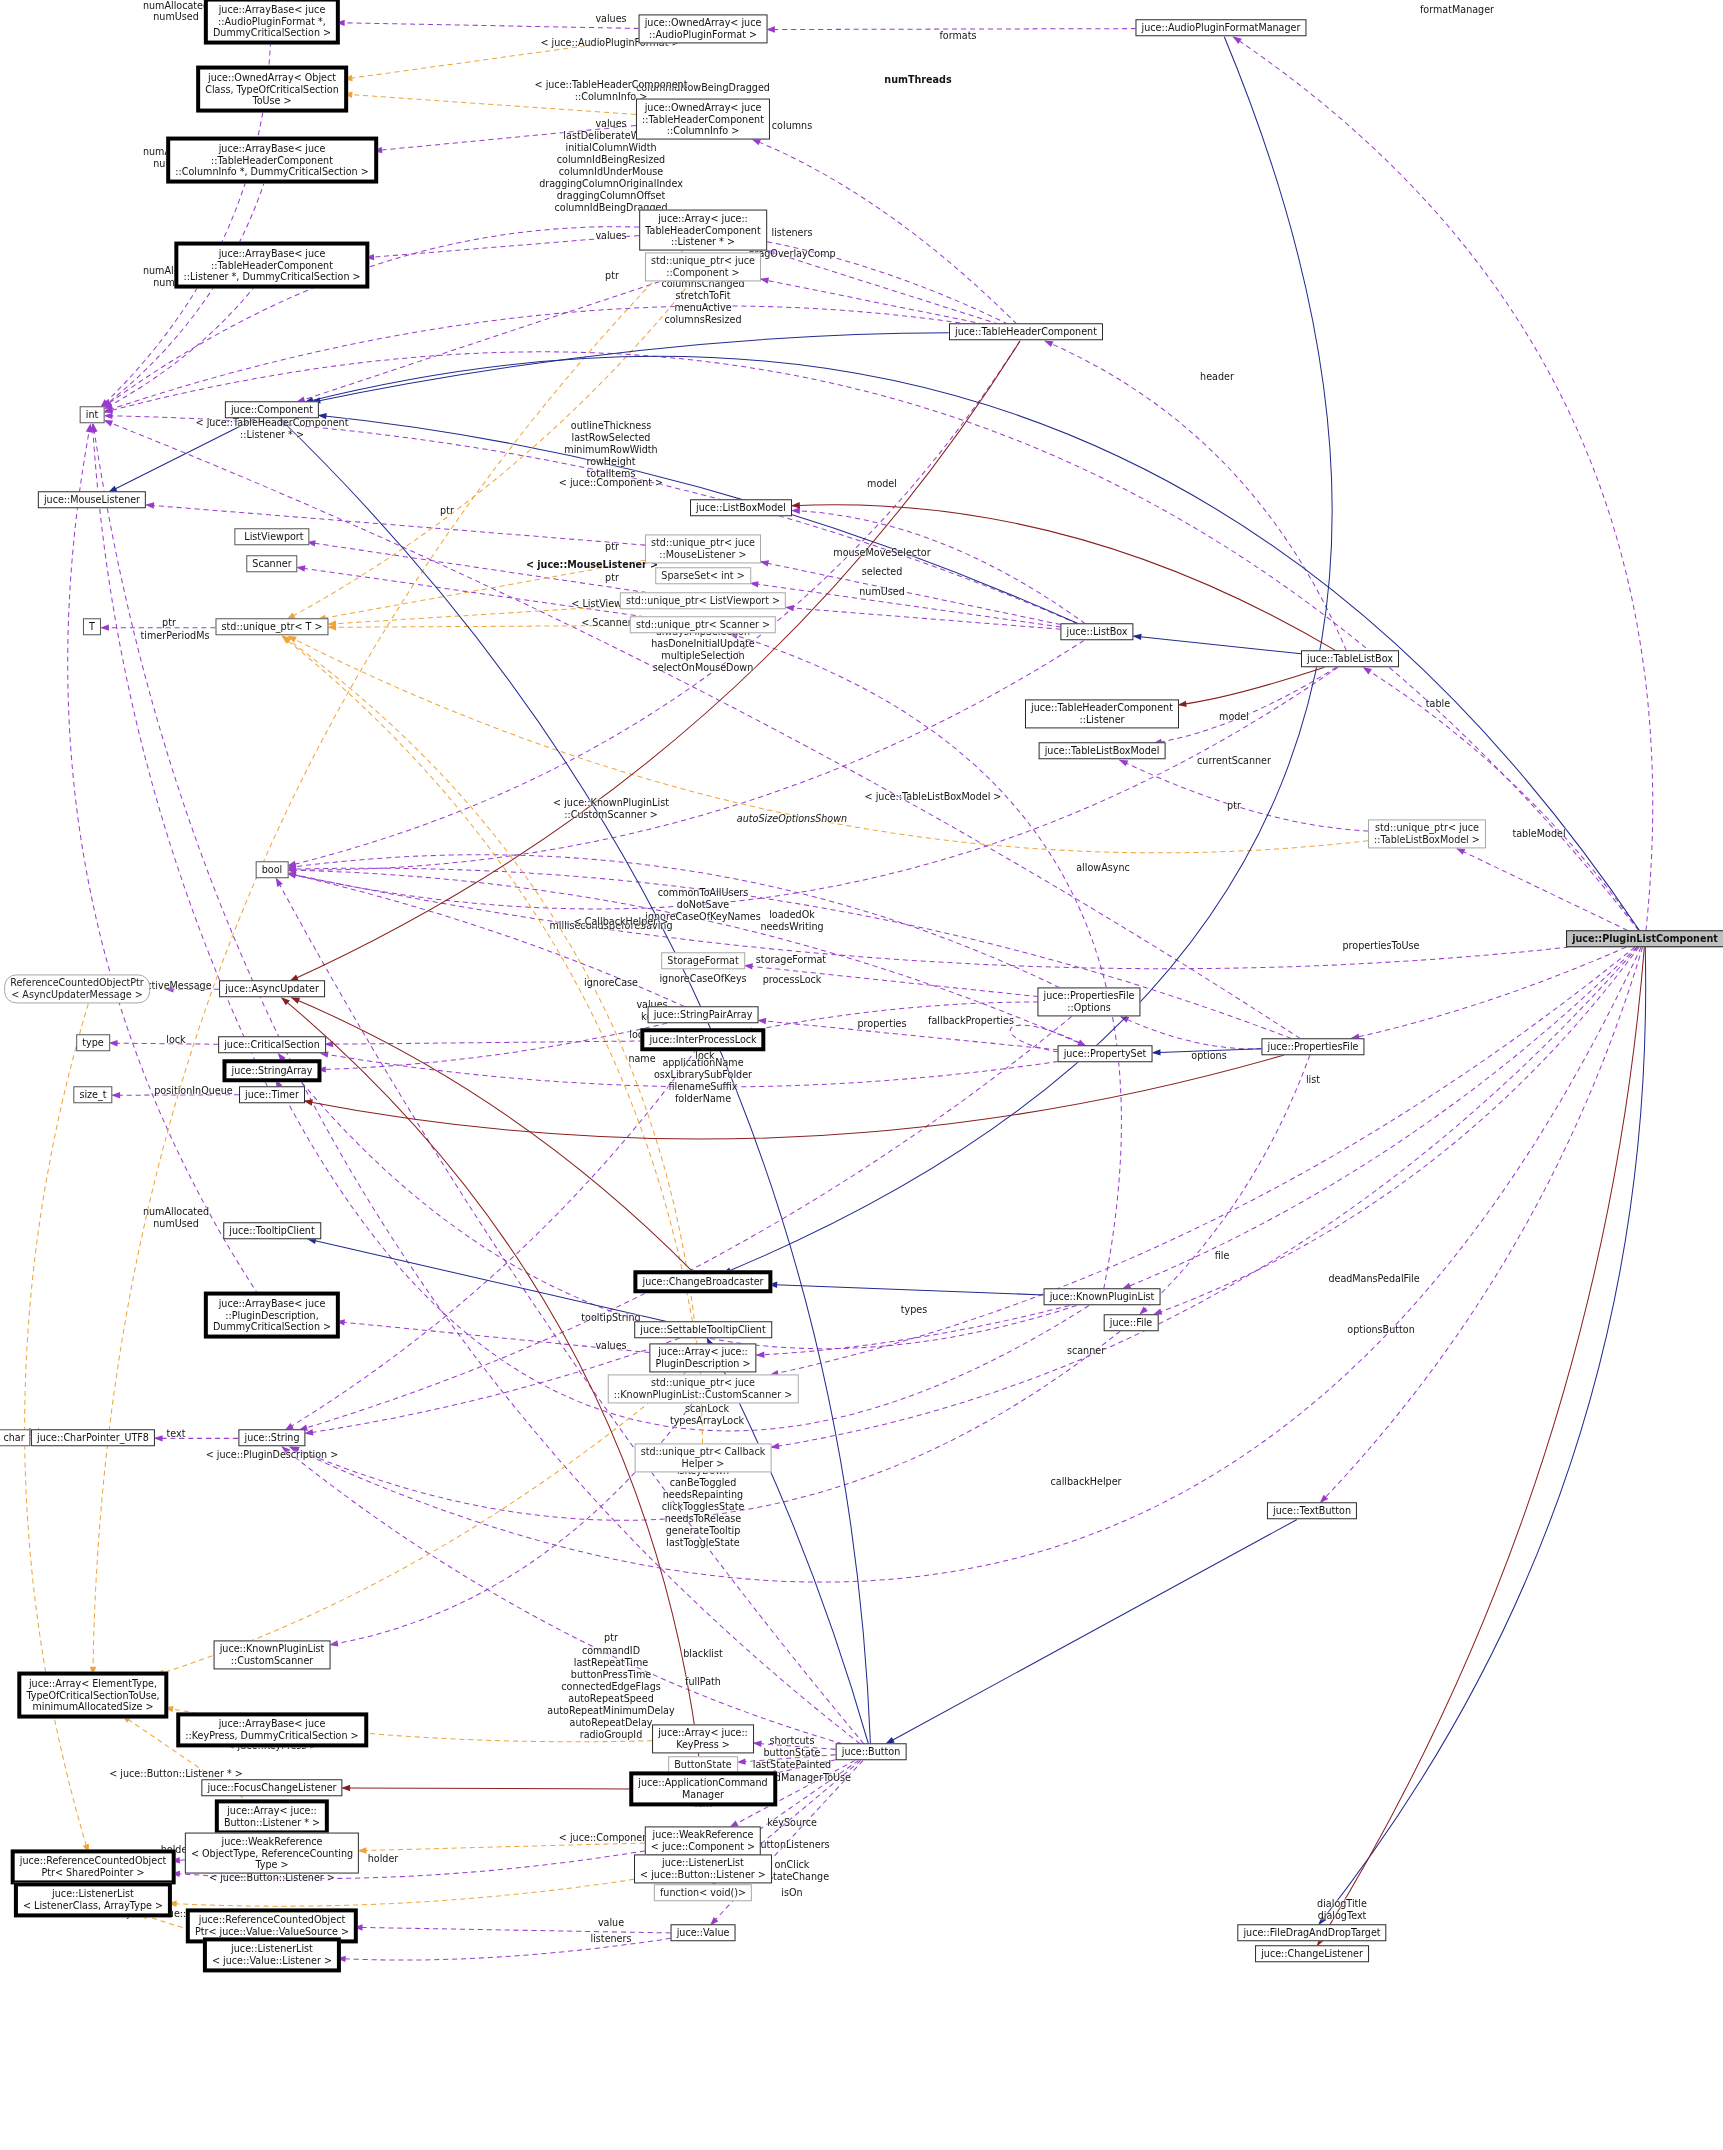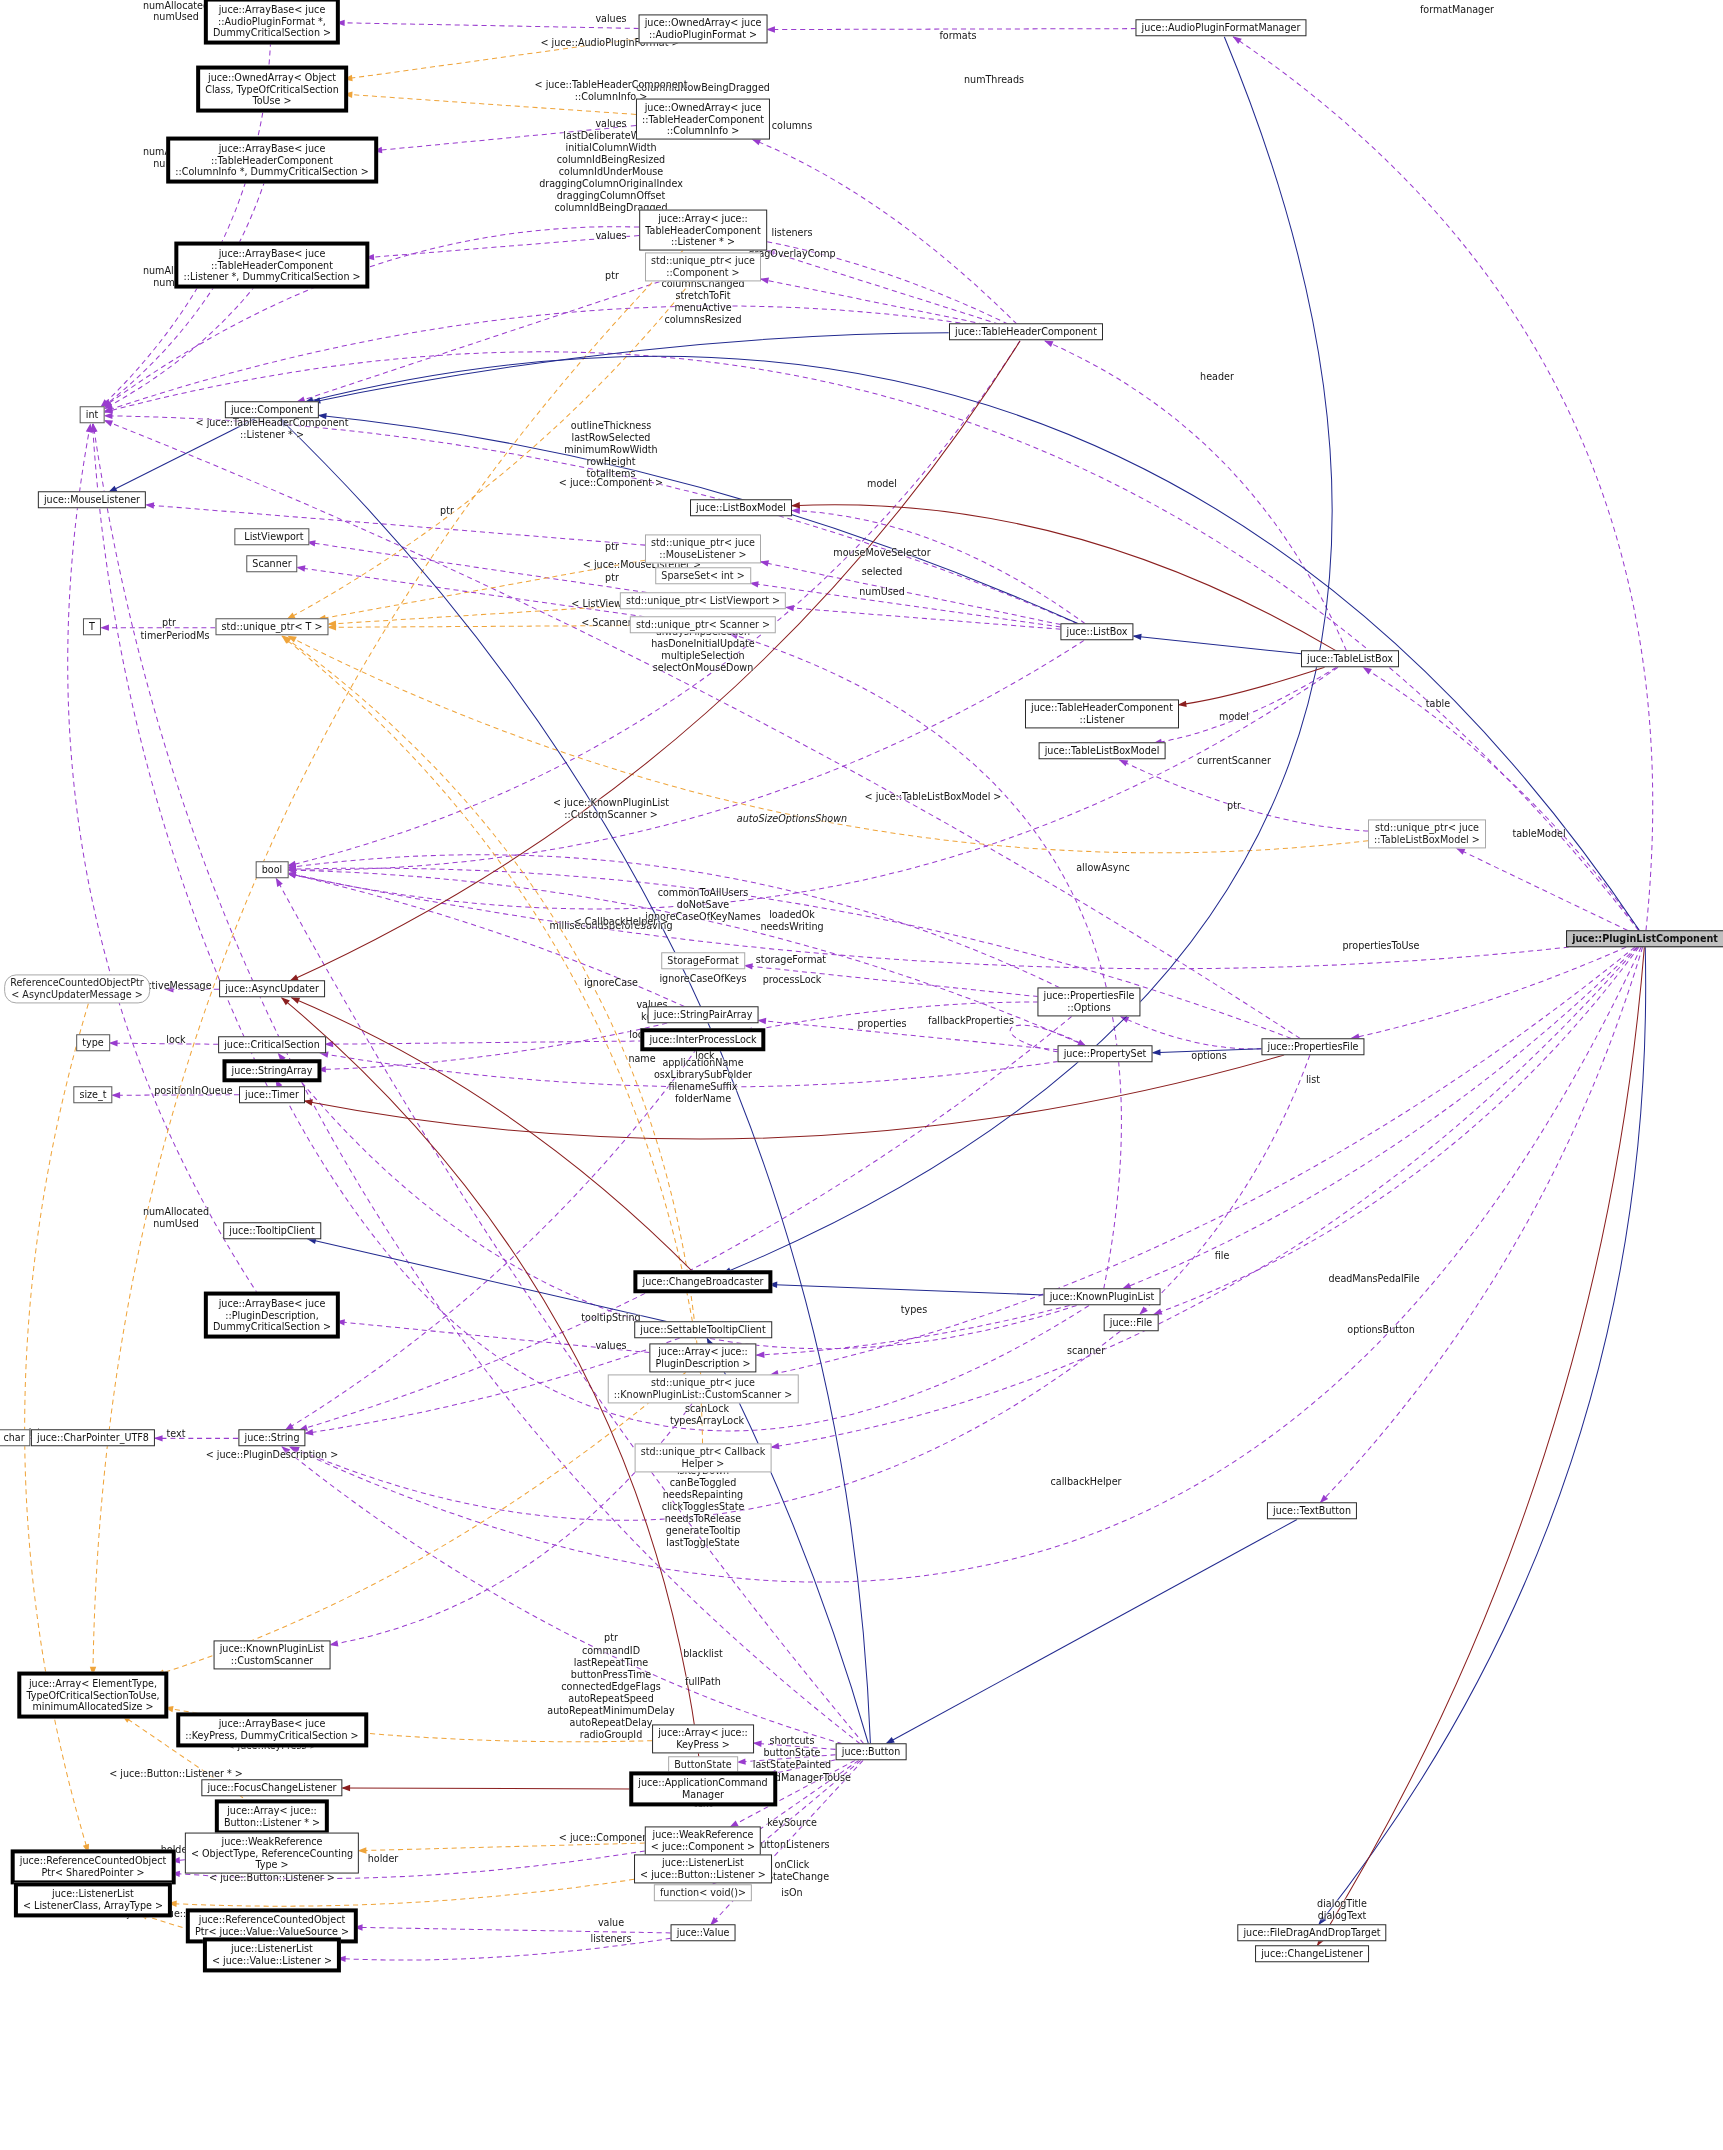--- a/index.html
+++ b/index.html
@@ -278,21 +278,21 @@
 &lt; ListenerClass, ArrayType &gt;</div>
     <div class="node r" style="left: 272px; top: 1926px;">juce::ReferenceCountedObject
 Ptr&lt; juce::Value::ValueSource &gt;</div>
     <div class="node b" style="left: 703px; top: 1933px;">juce::Value</div>
     <div class="node r" style="left: 272px; top: 1955px;">juce::ListenerList
 &lt; juce::Value::Listener &gt;</div>
     <div class="node b" style="left: 1312px; top: 1933px;">juce::FileDragAndDropTarget</div>
     <div class="node b" style="left: 1312px; top: 1954px;">juce::ChangeListener</div>
     <div class="elabel" style="left: 958px; top: 36px;">formats</div>
     <div class="elabel" style="left: 1457px; top: 9.6px;">formatManager</div>
-    <div class="elabel" style="left: 994px; top: 80px;">numThreads</div>
+    <div class="elabel" style="left: 918px; top: 80px; font-weight: bold;">numThreads</div>
     <div class="elabel" style="left: 611px; top: 19px;">values</div>
     <div class="elabel" style="left: 176px; top: 11.5px;">numAllocated
 numUsed</div>
     <div class="elabel" style="left: 792px; top: 126px;">columns</div>
     <div class="elabel" style="left: 703px; top: 88px;">columnIdNowBeingDragged</div>
     <div class="elabel" style="left: 611px; top: 172px;">lastDeliberateWidth
 initialColumnWidth
 columnIdBeingResized
 columnIdUnderMouse
 draggingColumnOriginalIndex
@@ -413,21 +413,21 @@
     <div class="elabel" style="left: 176px; top: 1850px;">holder</div>
     <div class="elabel" style="left: 383px; top: 1859px;">holder</div>
     <div class="elabel" style="left: 642px; top: 1059px;">name</div>
     <div class="elabel" style="left: 611px; top: 983px;">ignoreCase</div>
     <div class="elabel" style="left: 610px; top: 43px;">&lt; juce::AudioPluginFormat &gt;</div>
     <div class="elabel" style="left: 611px; top: 91px;">&lt; juce::TableHeaderComponent
 ::ColumnInfo &gt;</div>
     <div class="elabel" style="left: 272px; top: 429px;">&lt; juce::TableHeaderComponent
 ::Listener * &gt;</div>
     <div class="elabel" style="left: 611px; top: 483px;">&lt; juce::Component &gt;</div>
-    <div class="elabel" style="left: 642px; top: 565px;">&lt; juce::MouseListener &gt;</div>
+    <div class="elabel" style="left: 592px; top: 565px; font-weight: bold;">&lt; juce::MouseListener &gt;</div>
     <div class="elabel" style="left: 612px; top: 604px;">&lt; ListViewport &gt;</div>
     <div class="elabel" style="left: 612px; top: 623px;">&lt; Scanner &gt;</div>
     <div class="elabel" style="left: 933px; top: 797px;">&lt; juce::TableListBoxModel &gt;</div>
     <div class="elabel" style="left: 611px; top: 809px;">&lt; juce::KnownPluginList
 ::CustomScanner &gt;</div>
     <div class="elabel" style="left: 621px; top: 922px;">&lt; CallbackHelper &gt;</div>
     <div class="elabel" style="left: 272px; top: 1455px;">&lt; juce::PluginDescription &gt;</div>
     <div class="elabel" style="left: 272px; top: 1746px;">&lt; juce::KeyPress &gt;</div>
     <div class="elabel" style="left: 176px; top: 1774px;">&lt; juce::Button::Listener * &gt;</div>
     <div class="elabel" style="left: 611px; top: 1838px;">&lt; juce::Component &gt;</div>

